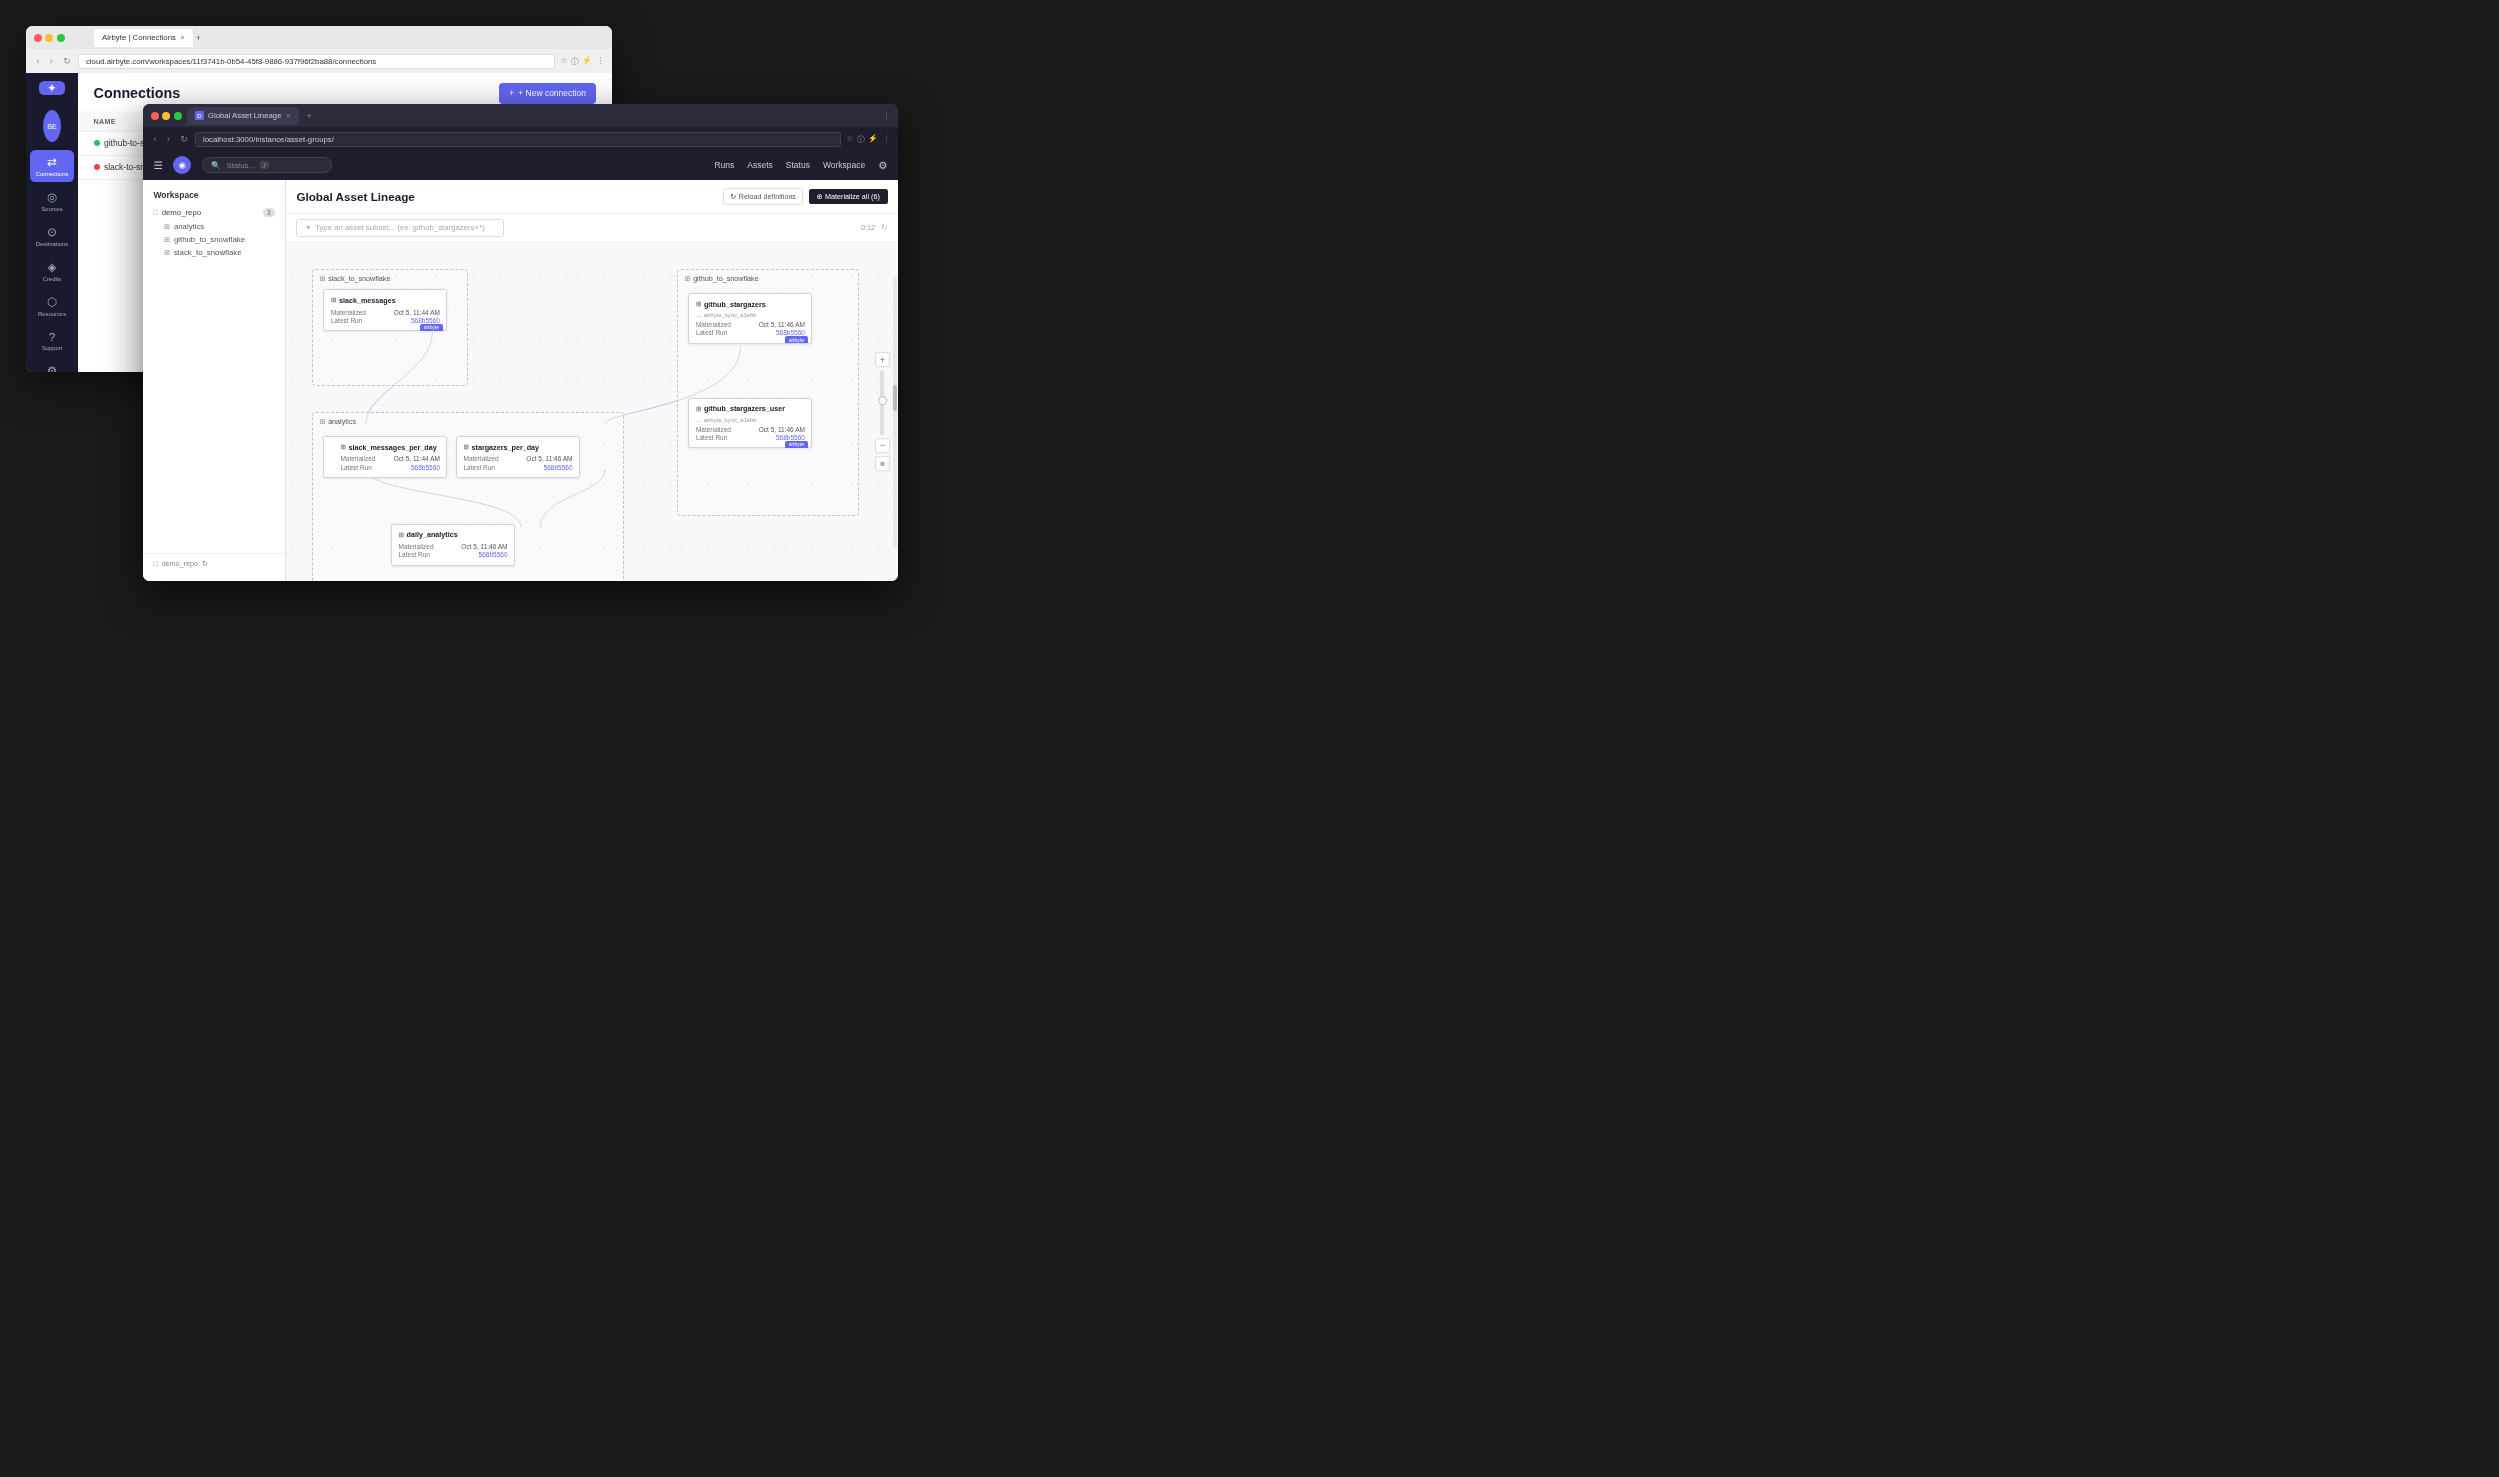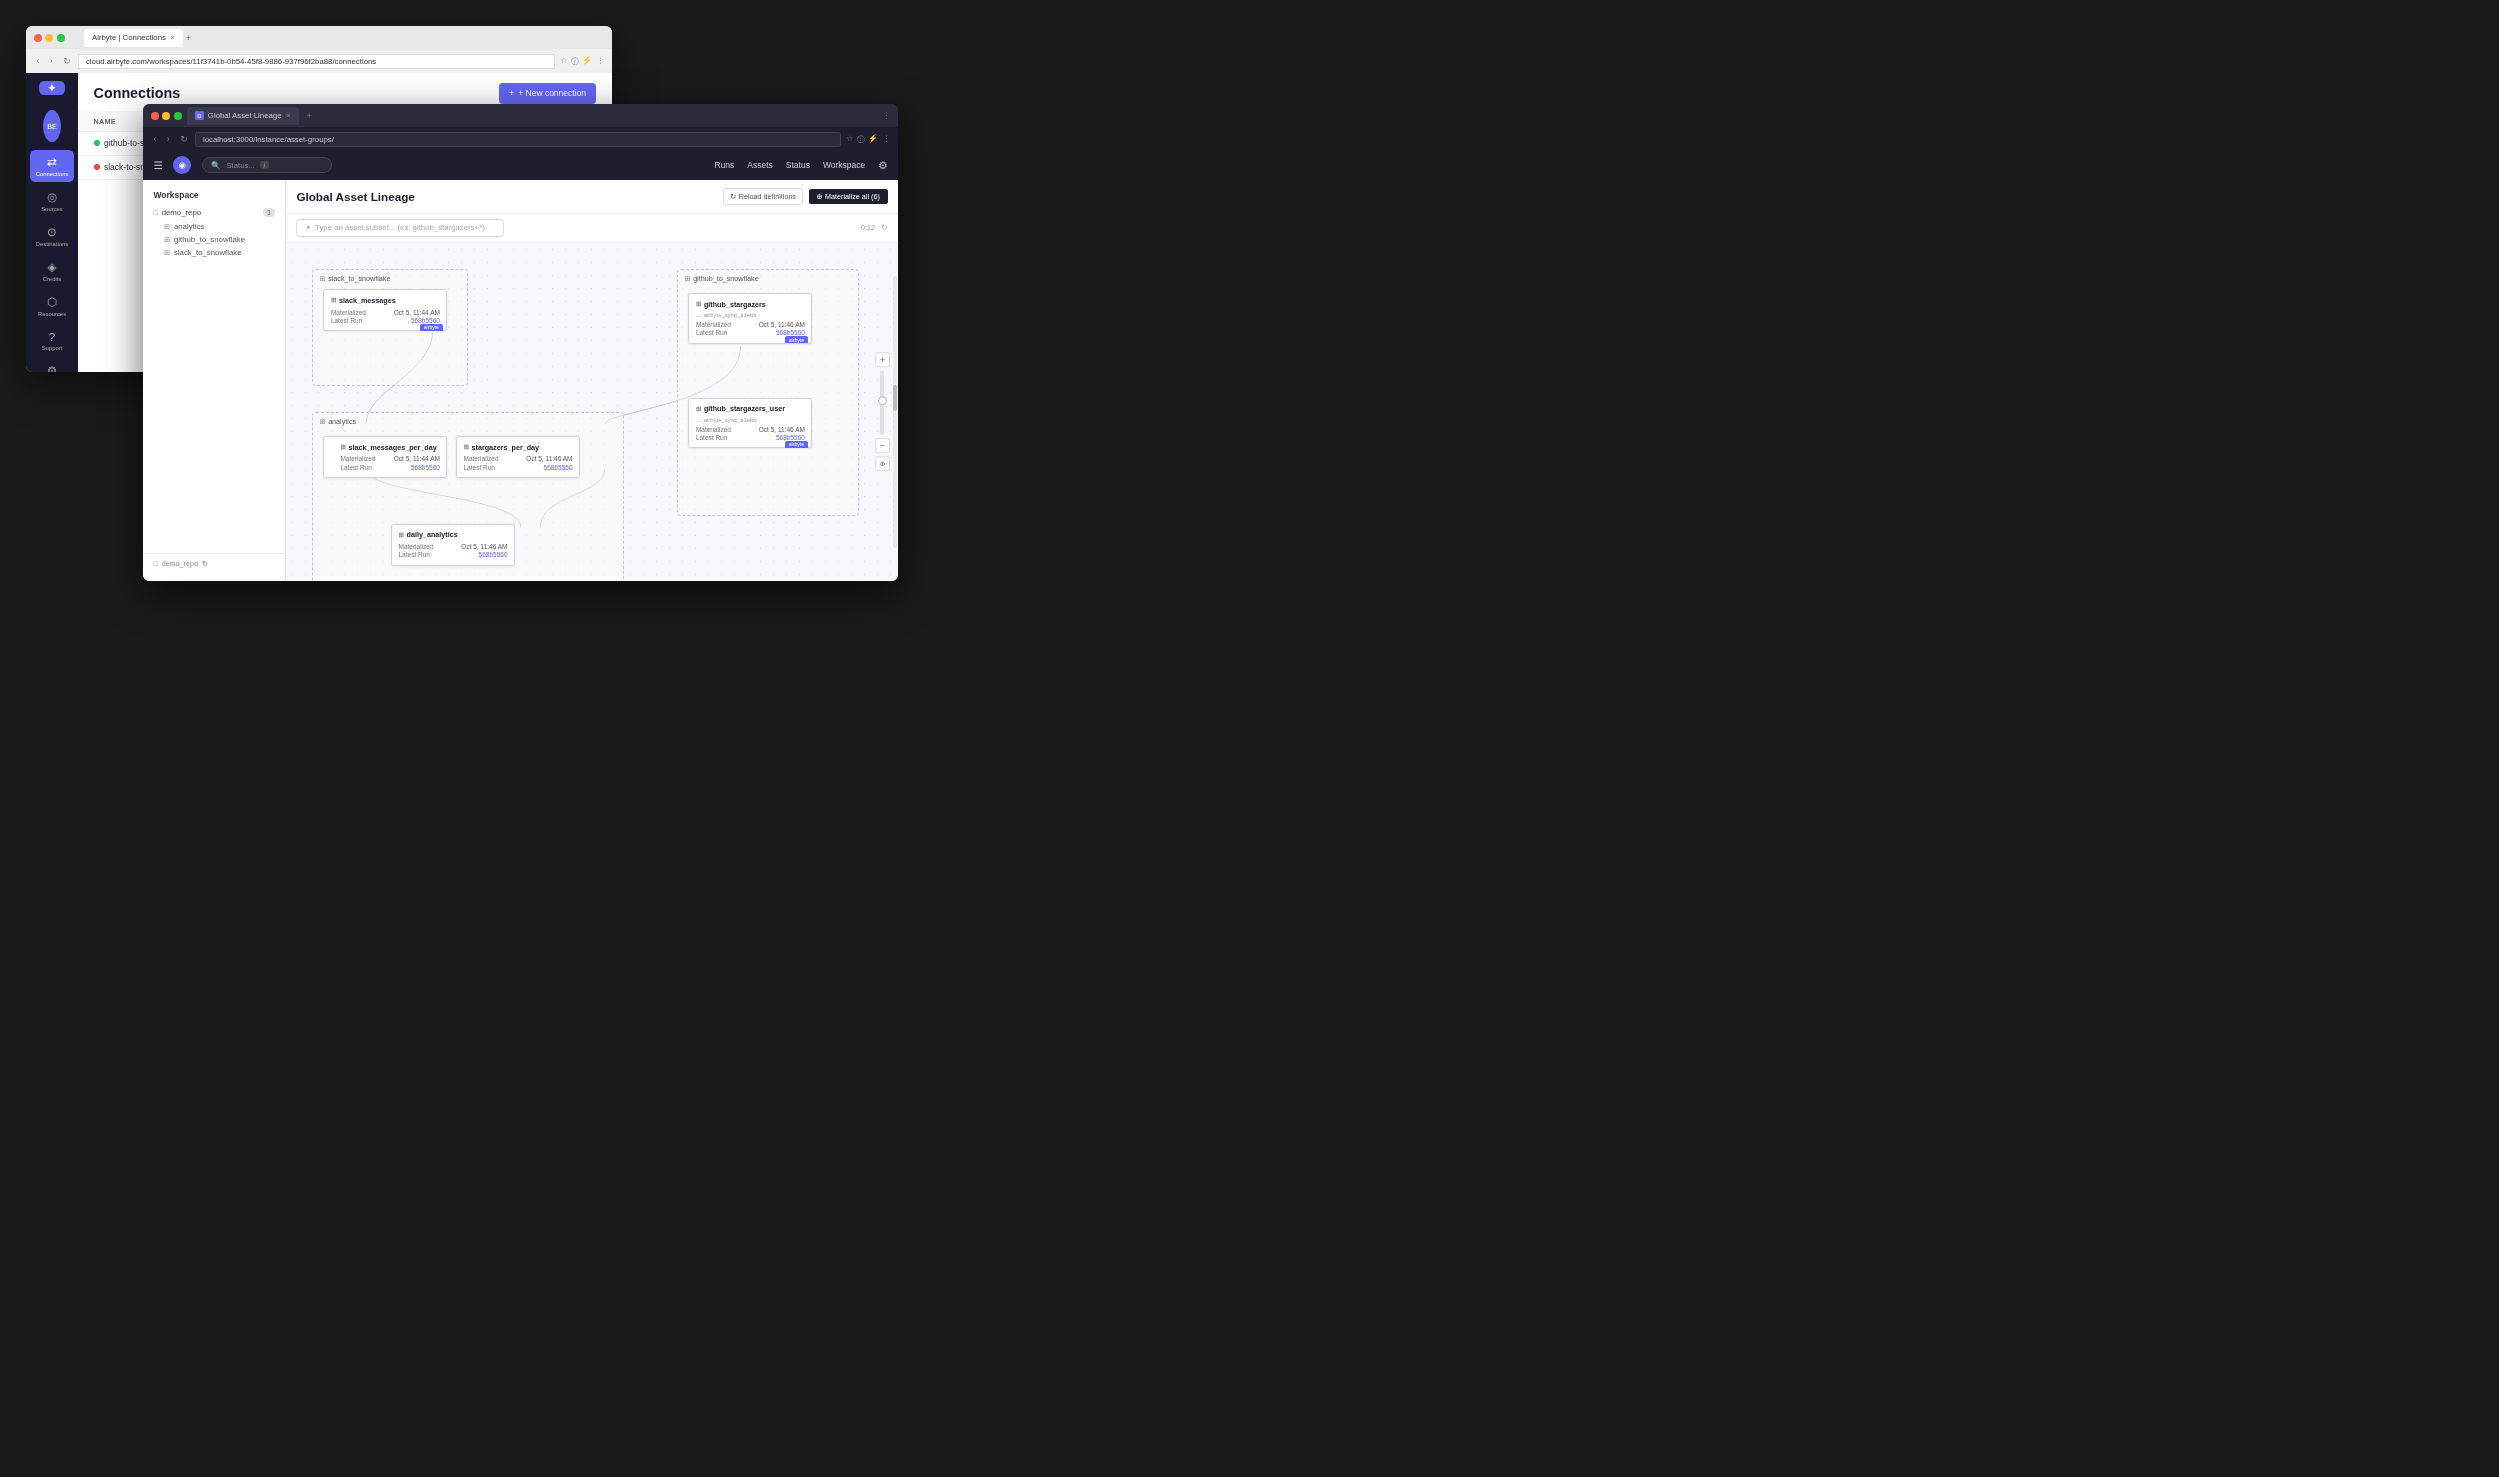--- a/index.html
+++ b/index.html
@@ -36,21 +36,21 @@
     .traffic-lights { display: flex; gap: 3.9px; }
     .tl { width: 7.8px; height: 7.8px; border-radius: 50%; }
     .tl-red { background: #ff5f57; }
     .tl-yellow { background: #febc2e; }
     .tl-green { background: #28c840; }
 
     .tab-bar {
       display: flex;
       align-items: center;
       flex: 1;
-      margin-left: 14px;
+      margin-left: 24px;
     }
     .tab {
       background: #fff;
       border-radius: 3.9px 3.9px 0 0;
       padding: 2.6px 7.8px;
       font-size: 7.8px;
       color: #333;
       display: flex;
       align-items: center;
       gap: 3.9px;

